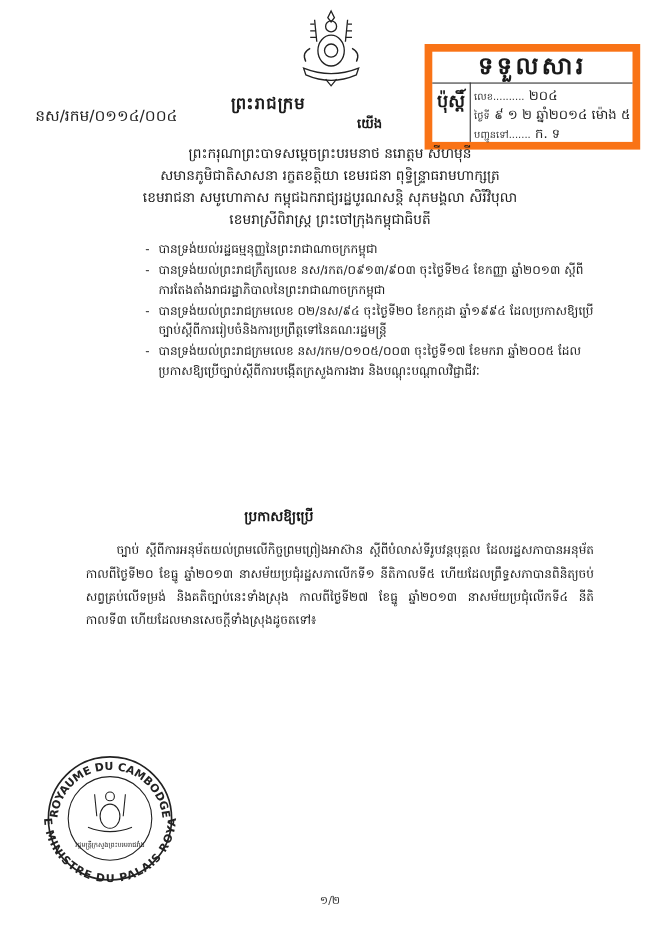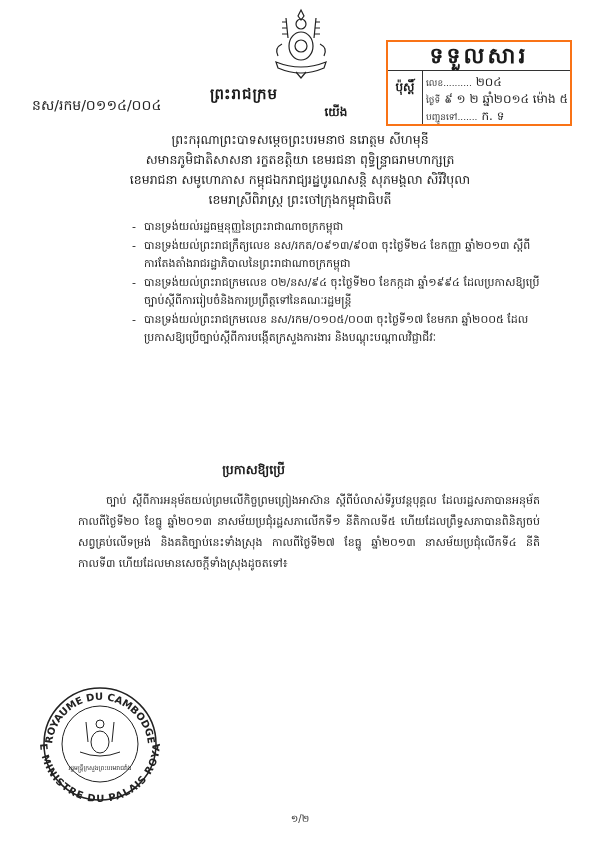--- a/index.html
+++ b/index.html
@@ -3,25 +3,25 @@
 <meta charset="utf-8">
 <style>
   html, body { margin: 0; padding: 0; background: #ffffff; }
   body { width: 600px; height: 864px; position: relative; overflow: hidden;
          font-family: "DejaVu Sans", sans-serif; color: #1a1a1a; }
   .abs { position: absolute; }
   .emblem { left: 268px; top: 8px; width: 66px; height: 72px; }
   .header-title { left: 0; width: 488px; top: 84px; text-align: center; font-size: 15px; font-weight: bold; letter-spacing: 1px; }
   .header-we { left: 0; width: 600px; top: 104px; text-align: center; font-size: 12px; font-weight: bold; padding-left: 36px; }
   .ref-no { left: 32px; top: 96px; font-size: 14px; color: #222; }
-  .stamp-box { left: 386px; top: 40px; width: 182px; height: 82px; border: 2px solid #f97316; }
+  .stamp-box { left: 386px; top: 40px; width: 182px; height: 82px; border: 7px solid #f97316; }
   .stamp-head { position: absolute; left: 0; top: 0; width: 182px; height: 28px; border-bottom: 1px solid #333;
                 text-align: center; font-size: 22px; font-weight: bold; line-height: 28px; letter-spacing: 3px; }
   .stamp-side { position: absolute; left: 0; top: 28px; width: 34px; height: 54px; border-right: 1px solid #333;
-                text-align: center; font-size: 12px; font-weight: bold; line-height: 34px; }
+                text-align: center; font-size: 16px; font-weight: bold; line-height: 34px; }
   .stamp-row { position: absolute; left: 38px; font-size: 9px; color: #333; white-space: nowrap; }
   .stamp-row .hand { font-size: 12px; color: #222; margin-left: 4px; }
   .royal-lines { left: 60px; width: 480px; top: 130px; text-align: center; font-size: 12.5px; font-weight: normal; line-height: 20px; }
   .considerations { left: 132px; top: 218px; width: 410px; font-size: 11px; line-height: 18.5px; }
   .considerations .item { position: relative; padding-left: 12px; }
   .considerations .item::before { content: "-"; position: absolute; left: 0; top: 0; }
   .proclaim { left: 0; width: 507px; top: 462px; text-align: center; font-size: 12.5px; font-weight: bold; }
   .body-text { left: 78px; top: 490px; width: 462px; font-size: 11px; line-height: 21px; text-indent: 28px; text-align: justify; }
   .seal { left: 30px; top: 686px; width: 140px; height: 116px; }
   .page-no { left: 0; width: 600px; top: 812px; text-align: center; font-size: 10px; color: #333; }

